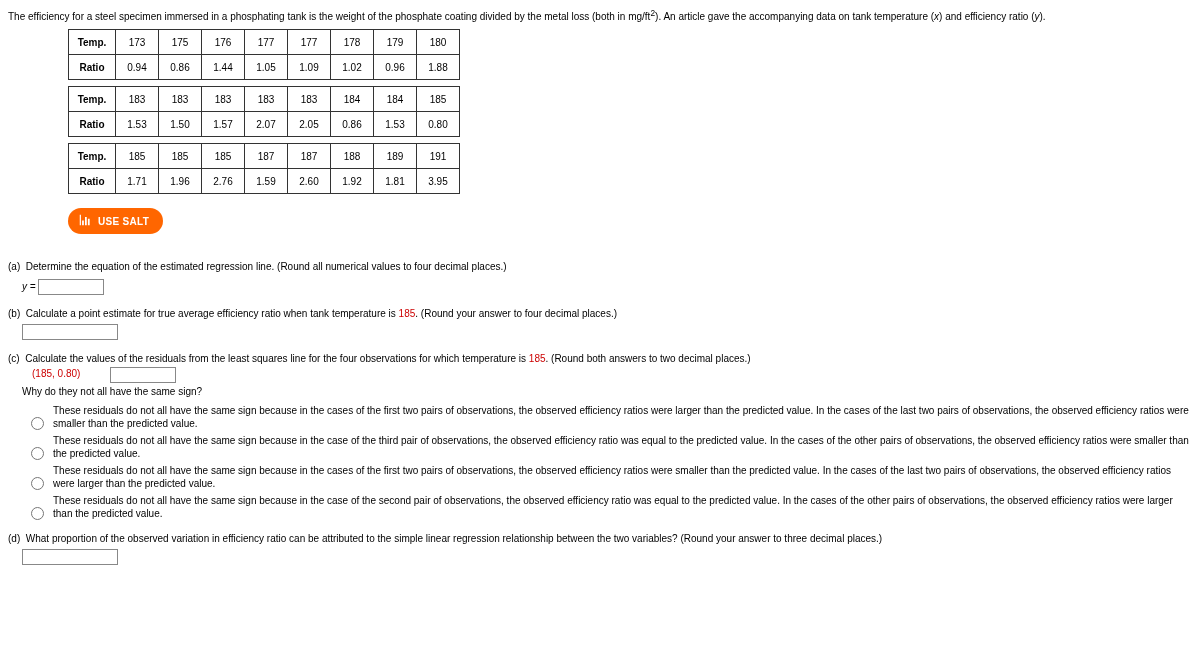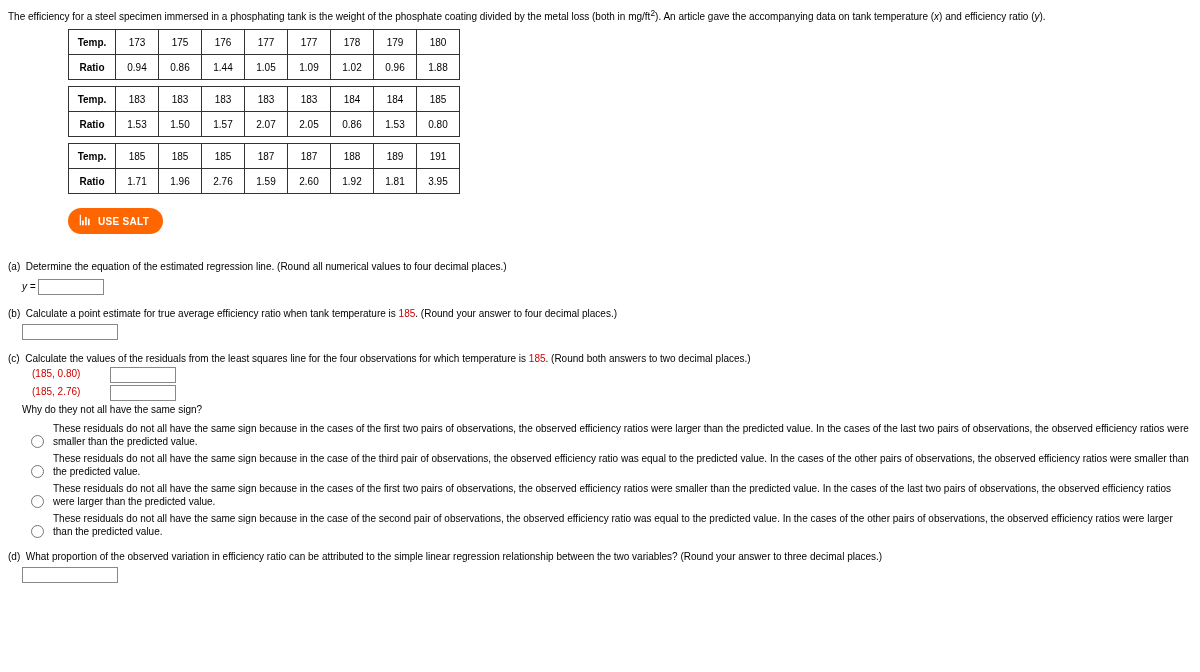--- a/index.html
+++ b/index.html
@@ -137,24 +137,20 @@
 </div>
 
 <div class="part">
   <span>(c)</span>&nbsp;
   <span>Calculate the values of the residuals from the least squares line for the four observations for which temperature is </span><span class="red">185</span><span>. (Round both answers to two decimal places.)</span>
   <div class="point-list">
     <div class="point-row">
         <span>(185, 0.80)</span>
         <input class="inline-input" style="">
       </div>
-    <div class="point-row">
-        <span>(185, 2.76)</span>
-        <input class="inline-input" style="">
-      </div>
   </div>
   <div class="part-ind" style="">Why do they not all have the same sign?</div>
   <div class="radio-block">
     <label class="radio-opt">
         <input type="radio" name="cwhy" style="">
         <span>These residuals do not all have the same sign because in the cases of the first two pairs of observations, the observed efficiency ratios were larger than the predicted value. In the cases of the last two pairs of observations, the observed efficiency ratios were smaller than the predicted value.</span>
       </label>
     <label class="radio-opt">
         <input type="radio" name="cwhy" style="">
         <span>These residuals do not all have the same sign because in the case of the third pair of observations, the observed efficiency ratio was equal to the predicted value. In the cases of the other pairs of observations, the observed efficiency ratios were smaller than the predicted value.</span>

